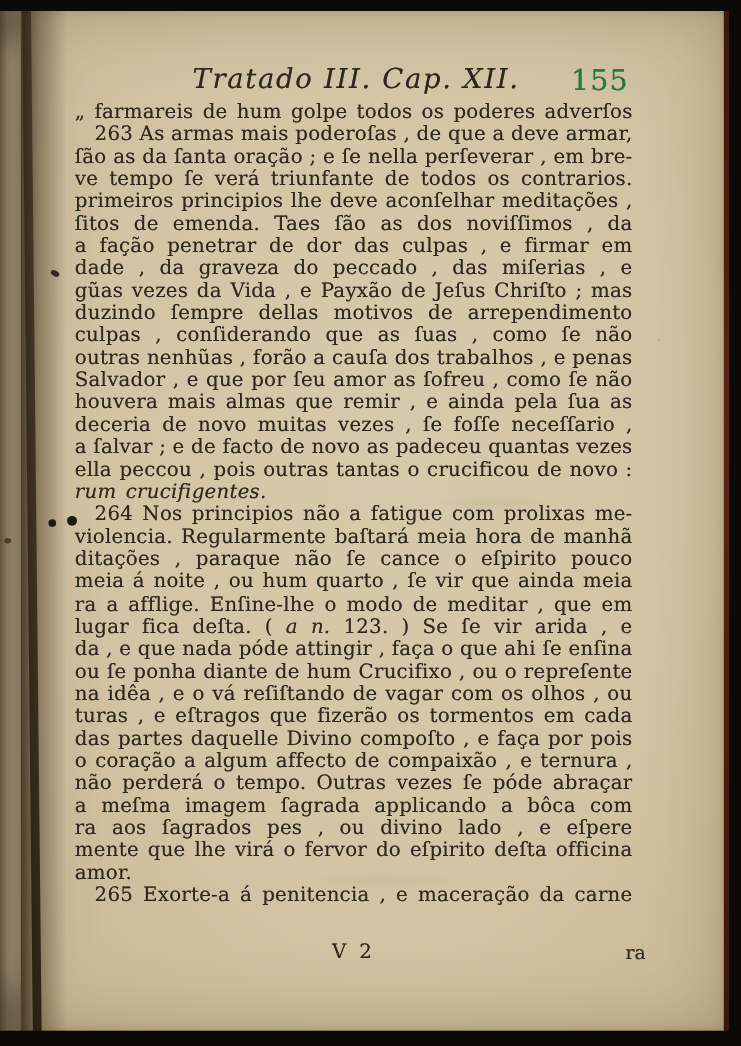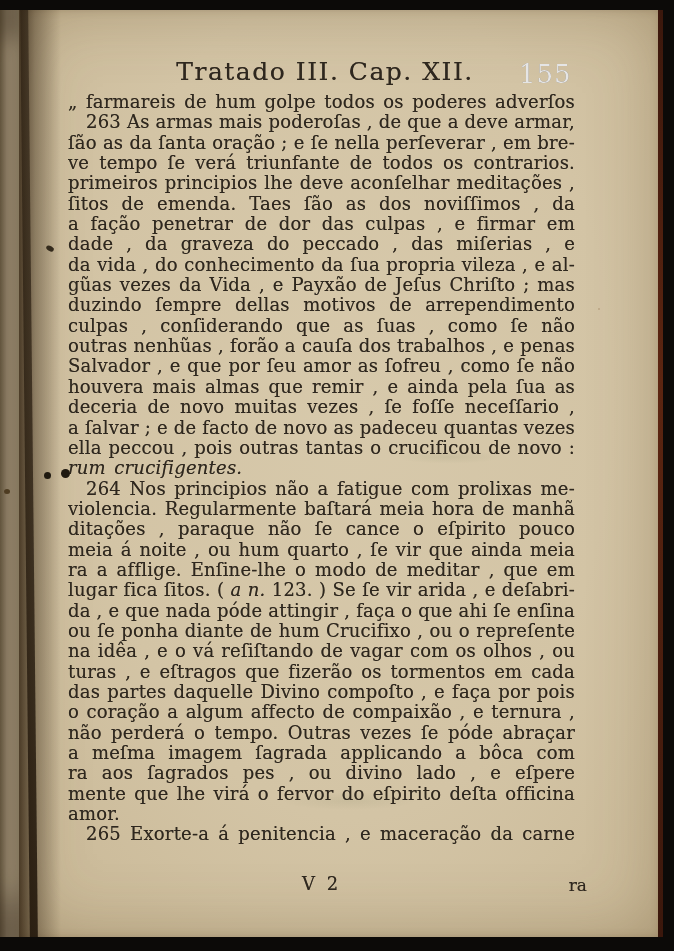--- a/index.html
+++ b/index.html
@@ -34,43 +34,42 @@
     position:absolute;left:6px;top:0;width:8px;height:100%;
     background:linear-gradient(to bottom, rgba(35,24,12,.55), rgba(35,24,12,.75) 60%, rgba(35,24,12,.9));
     transform:skewX(.6deg);
   }
   .bar-top{position:absolute;left:0;top:0;width:674px;height:10px;background:#0c0a08;}
   .bar-bottom{position:absolute;left:0;top:937px;width:674px;height:14px;background:#0c0a08;}
   .bar-right{position:absolute;left:663px;top:0;width:11px;height:951px;background:#0c0a08;}
   .edge-red{position:absolute;left:658px;top:0;width:5px;height:951px;background:linear-gradient(to bottom,#3a170c,#5c2511 40%,#3a170c);}
   .running-head{
     position:absolute;left:175px;top:57px;width:300px;
-    font-size:25px;letter-spacing:1.5px;color:#2e271e;
+    font-style:italic;font-size:25px;letter-spacing:1.5px;color:#2e271e;
     text-shadow:0 0 .5px rgba(46,39,30,.6);
-    text-align:center;
   }
   .folio{
     position:absolute;left:519px;top:59px;
-    font-size:26px;letter-spacing:1px;color:#e5e5e5;
+    font-size:26px;letter-spacing:1px;color:#15803d;
     text-shadow:0 0 .5px rgba(46,39,30,.6);
   }
   .body-block{
     position:absolute;left:68px;top:92px;width:507px;color:#2e271e;
     text-shadow:0 0 .45px rgba(46,39,30,.55);
   }
   .bline{
     height:20.35px;line-height:20.35px;font-size:18px;
     letter-spacing:.2px;overflow:hidden;white-space:nowrap;
   }
   .bline.just{white-space:normal;text-align:justify;text-align-last:justify;}
   .bline.ind{padding-left:18px;}
   .bline .it{font-style:italic;}
   .bline:not(.just){word-spacing:2.5px;}
   .sig-line{
-    position:absolute;left:68px;top:873px;width:507px;height:22px;
+    position:absolute;left:68px;top:855px;width:507px;height:22px;
     font-size:17px;color:#2e271e;text-shadow:0 0 .45px rgba(46,39,30,.55);
   }
   .sig-mark{position:absolute;left:0;width:100%;text-align:center;letter-spacing:3px;font-size:18px;}
   .catchword{position:absolute;right:-12px;top:2px;}
   
   .spot{position:absolute;background:#1f1910;border-radius:50%;}
   .spot-dot1{left:44px;top:472px;width:7px;height:7px;}
   .spot-dot2{left:61px;top:469px;width:9px;height:9px;}
   .spot-tick{left:46px;top:246px;width:8px;height:5px;border-radius:60% 40% 50% 50%;transform:rotate(32deg);background:#332a1c;}
   .spot-sliver{left:4px;top:480px;width:6px;height:5px;background:#4e3c22;}
@@ -94,37 +93,36 @@
 
 <div class="body-block">
     <div class="bline"><span>„ farmareis de hum golpe todos os poderes adverſos.</span></div>
     <div class="bline just ind"><span>263   As armas mais poderoſas , de que a deve armar,</span></div>
     <div class="bline just"><span>ſão as da ſanta oração ; e ſe nella perſeverar , em bre-</span></div>
     <div class="bline just"><span>ve tempo ſe verá triunfante de todos os contrarios. Nos</span></div>
     <div class="bline just"><span>primeiros principios lhe deve aconſelhar meditações , que</span></div>
     <div class="bline just"><span>ſitos de emenda. Taes ſão as dos noviſſimos , da Eterni-</span></div>
     <div class="bline just"><span>a fação penetrar de dor das culpas , e firmar em propo-</span></div>
     <div class="bline just"><span>dade , da graveza do peccado , das miſerias , e brevidade</span></div>
-    <div class="bline just"><span>da vida , do conhecimento da ſua propria vileza , e al-</span></div>
     <div class="bline just"><span>gũas vezes da Vida , e Payxão de Jeſus Chriſto ; mas de-</span></div>
     <div class="bline just"><span>duzindo ſempre dellas motivos de arrependimento das</span></div>
     <div class="bline just"><span>culpas , conſiderando que as ſuas , como ſe não houvera</span></div>
     <div class="bline just"><span>outras nenhũas , forão a cauſa dos trabalhos , e penas do</span></div>
     <div class="bline just"><span>Salvador , e que por ſeu amor as ſofreu , como ſe não</span></div>
     <div class="bline just"><span>houvera mais almas que remir , e ainda pela ſua as pa-</span></div>
     <div class="bline just"><span>deceria de novo muitas vezes , ſe foſſe neceſſario , para</span></div>
     <div class="bline just"><span>a ſalvar ; e de facto de novo as padeceu quantas vezes</span></div>
     <div class="bline just"><span>ella peccou , pois outras tantas o crucificou de novo : </span><span class="it">Ite-</span></div>
     <div class="bline"><span class="it">rum crucifigentes.</span></div>
     <div class="bline just ind"><span>264   Nos principios não a fatigue com prolixas me-</span></div>
     <div class="bline just"><span>violencia. Regularmente baſtará meia hora de manhã , e</span></div>
     <div class="bline just"><span>ditações , paraque não ſe cance o eſpirito pouco afeito á</span></div>
     <div class="bline just"><span>meia á noite , ou hum quarto , ſe vir que ainda meia ho-</span></div>
     <div class="bline just"><span>ra a afflige. Enſine-lhe o modo de meditar , que em ſeu</span></div>
-    <div class="bline just"><span>lugar fica ſitos. ( </span><span class="it">a n.</span><span> 123. ) Se ſe vir arida , e deſabri-</span></div>
+    <div class="bline just"><span>lugar fica deſta. ( </span><span class="it">a n.</span><span> 123. ) Se ſe vir arida , e deſabri-</span></div>
     <div class="bline just"><span>da , e que nada póde attingir , faça o que ahi ſe enſina ,</span></div>
     <div class="bline just"><span>ou ſe ponha diante de hum Crucifixo , ou o repreſente</span></div>
     <div class="bline just"><span>na idêa , e o vá reſiſtando de vagar com os olhos , ou</span></div>
     <div class="bline just"><span>turas , e eſtragos que fizerão os tormentos em cada hũa</span></div>
     <div class="bline just"><span>das partes daquelle Divino compoſto , e faça por pois</span></div>
     <div class="bline just"><span>o coração a algum affecto de compaixão , e ternura , e</span></div>
     <div class="bline just"><span>não perderá o tempo. Outras vezes ſe póde abraçar com</span></div>
     <div class="bline just"><span>a meſma imagem ſagrada applicando a bôca com demo-</span></div>
     <div class="bline just"><span>ra aos ſagrados pes , ou divino lado , e eſpere confiada-</span></div>
     <div class="bline just"><span>mente que lhe virá o fervor do eſpirito deſta officina do</span></div>

